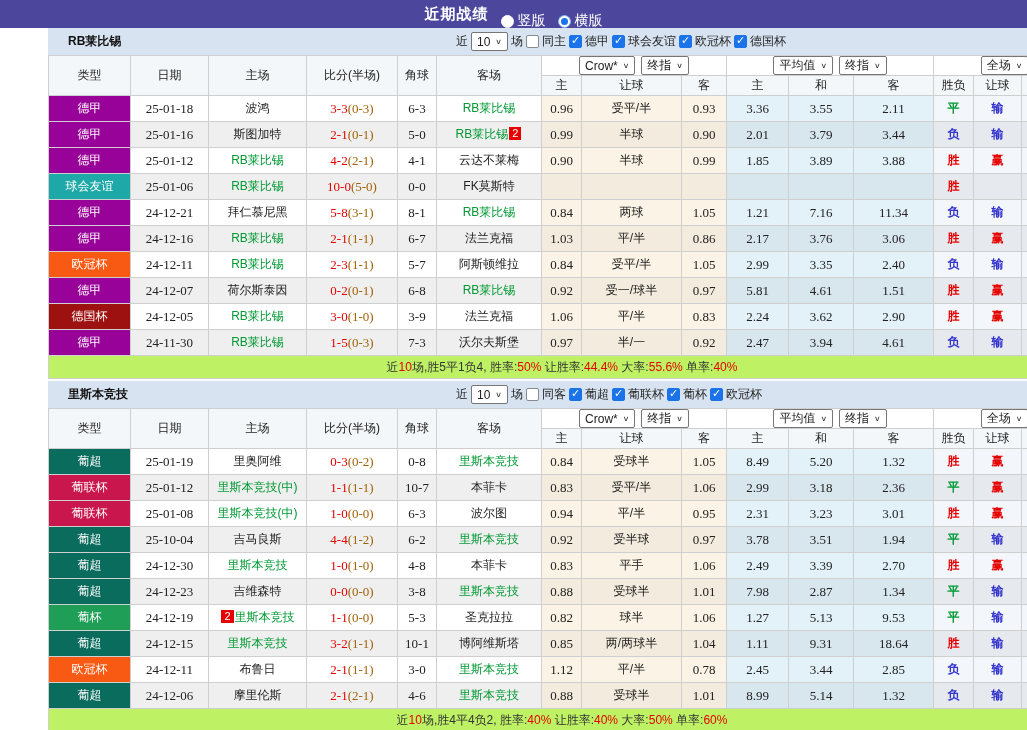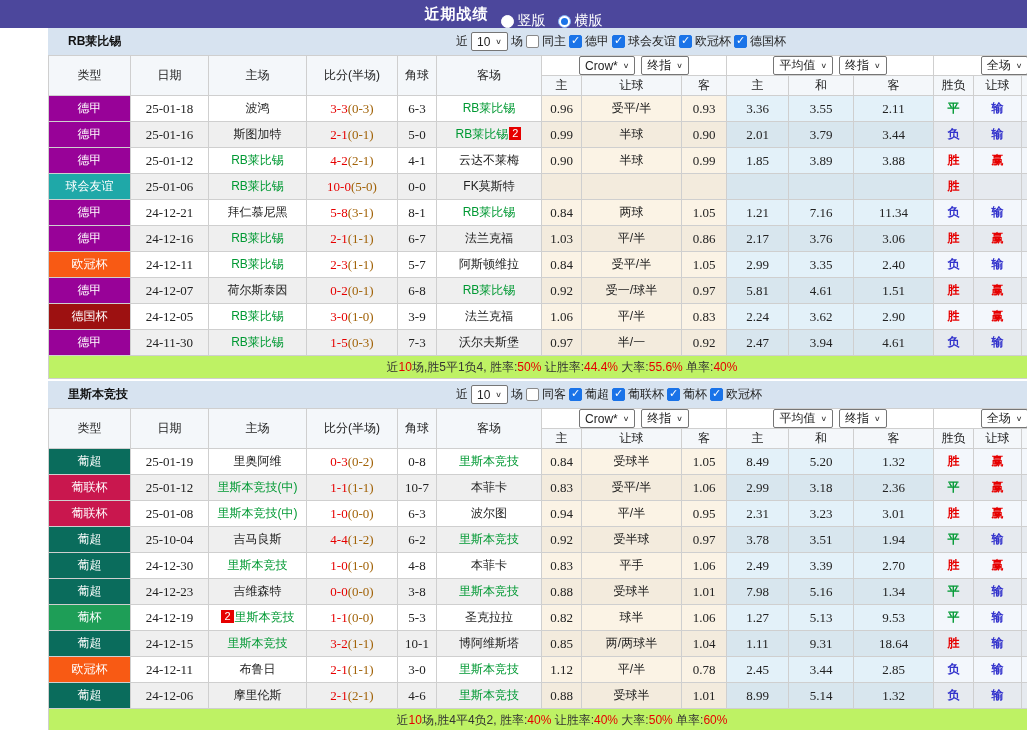--- a/index.html
+++ b/index.html
@@ -543,21 +543,21 @@
             <td class="type" style="background: rgb(10, 108, 92);">葡超</td>
             <td class="num">24-12-23</td>
             <td class="teamcell"><span class="tname">吉维森特</span></td>
             <td class="num"><span class="score-main">0-0</span><span class="score-half">(0-0)</span></td>
             <td class="num">3-8</td>
             <td class="teamcell"><span class="tname focus">里斯本竞技</span></td>
             <td class="crow num">0.88</td>
             <td class="crow">受球半</td>
             <td class="crow num">1.01</td>
             <td class="avg num">7.98</td>
-            <td class="avg num">5.16</td>
+            <td class="avg num">2.87</td>
             <td class="avg num">1.34</td>
             <td class="resc" style="color: rgb(0, 153, 51);">平</td>
             <td class="resc" style="color: rgb(51, 51, 204);">输</td>
             <td class="resc" style="color: rgb(51, 51, 204);">小</td>
           </tr>
           <tr class="row">
             <td class="type" style="background: rgb(30, 158, 87);">葡杯</td>
             <td class="num">24-12-19</td>
             <td class="teamcell"><span class="badge2">2</span><span class="tname focus">里斯本竞技</span></td>
             <td class="num"><span class="score-main">1-1</span><span class="score-half">(0-0)</span></td>

